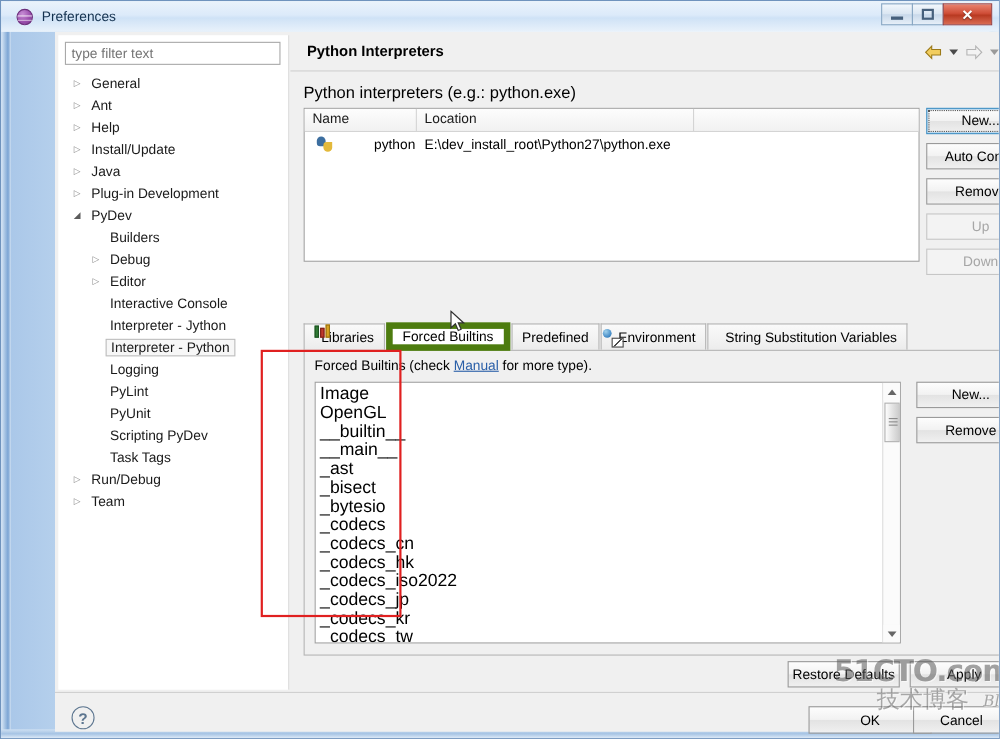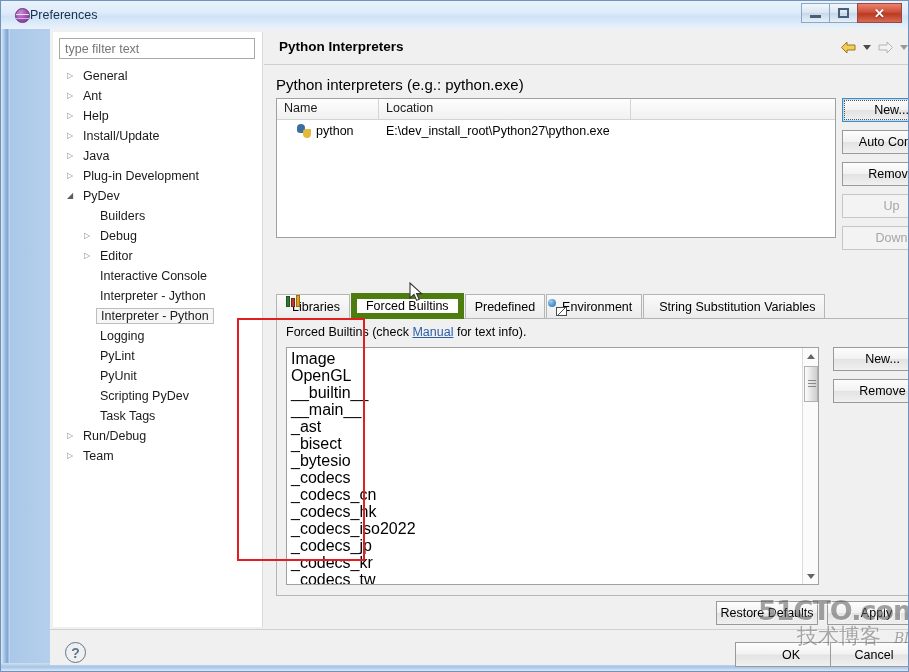--- a/index.html
+++ b/index.html
@@ -48,21 +48,21 @@
   }
   #app-icon::before {
     content: ""; position: absolute; left: 0; top: 5px; width: 100%; height: 1.5px;
     background: rgba(255,255,255,0.75);
   }
   #app-icon::after {
     content: ""; position: absolute; left: 0; top: 9px; width: 100%; height: 1.5px;
     background: rgba(255,255,255,0.55);
   }
   #title-text {
-    margin-left: 0;
+    margin-left: 8px;
     font-size: 12.5px;
     color: #13314f;
   }
   #winbtns {
     position: absolute; right: 8px; top: 2px;
     display: flex; gap: 0px;
   }
   .winbtn {
     width: 29px; height: 20px;
     border: 1px solid #8aa8c4;
@@ -183,21 +183,21 @@
   .th {
     font-size: 12.5px; color: #1a1a1a;
     padding: 2px 0 0 7px;
     border-right: 1px solid #d4d4d4;
     height: 21px;
   }
   .th.c1 { width: 102px; }
   .th.c2 { width: 252px; }
   .th.c3 { width: 203px; border-right: none; }
   .trow { display: flex; align-items: center; height: 22px; font-size: 12.5px; color: #000; }
-  .cell-name { width: 102px; display: flex; align-items: center; padding-left: 20px; }
+  .cell-name { width: 102px; display: flex; align-items: center; padding-left: 11px; gap: 33px; }
   .py-icon {
     width: 14px; height: 14px; position: relative; margin-right: 5px; flex: 0 0 auto;
   }
   .py-icon .s1 {
     position: absolute; left: 0; top: 0; width: 8px; height: 9px;
     background: #3c6e9f; border-radius: 4px 4px 0 3px;
   }
   .py-icon .s2 {
     position: absolute; right: 0; bottom: 0; width: 8px; height: 9px;
     background: #e3b93b; border-radius: 3px 0 4px 4px;
@@ -584,21 +584,21 @@
             <span class="ticon"><span class="env-icon"><span class="scr"></span><span class="glb"></span></span></span>
             <span>Environment</span>
           </div>
           <div class="tab">
             <span class="ticon"><span class="sphere-icon"></span></span>
             <span>String Substitution Variables</span>
           </div>
         </div>
 
       <div id="tabpanel">
-        <div id="fb-note"><span>Forced Builtins (check </span><a href="#">Manual</a><span> for text info).</span></div>
+        <div id="fb-note"><span>Forced Builtins (check </span><a href="#">Manual</a><span> for more type).</span></div>
 
         <div id="fb-listwrap">
           <div id="fb-list">
               <div class="fbitem">Image</div>
               <div class="fbitem">OpenGL</div>
               <div class="fbitem">__builtin__</div>
               <div class="fbitem">__main__</div>
               <div class="fbitem">_ast</div>
               <div class="fbitem">_bisect</div>
               <div class="fbitem">_bytesio</div>

